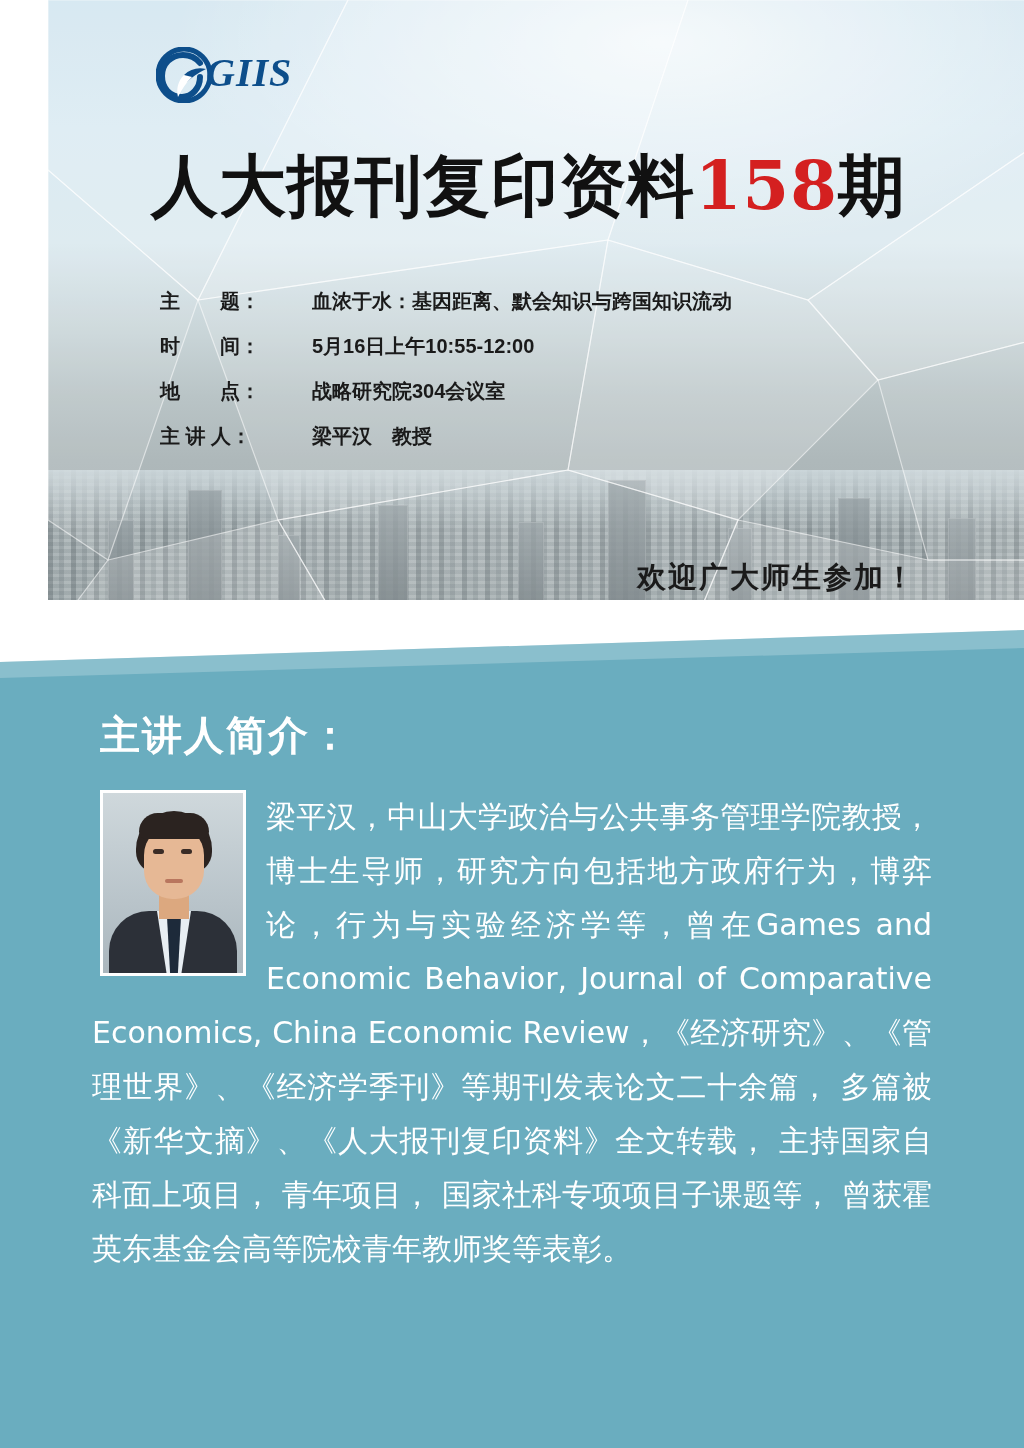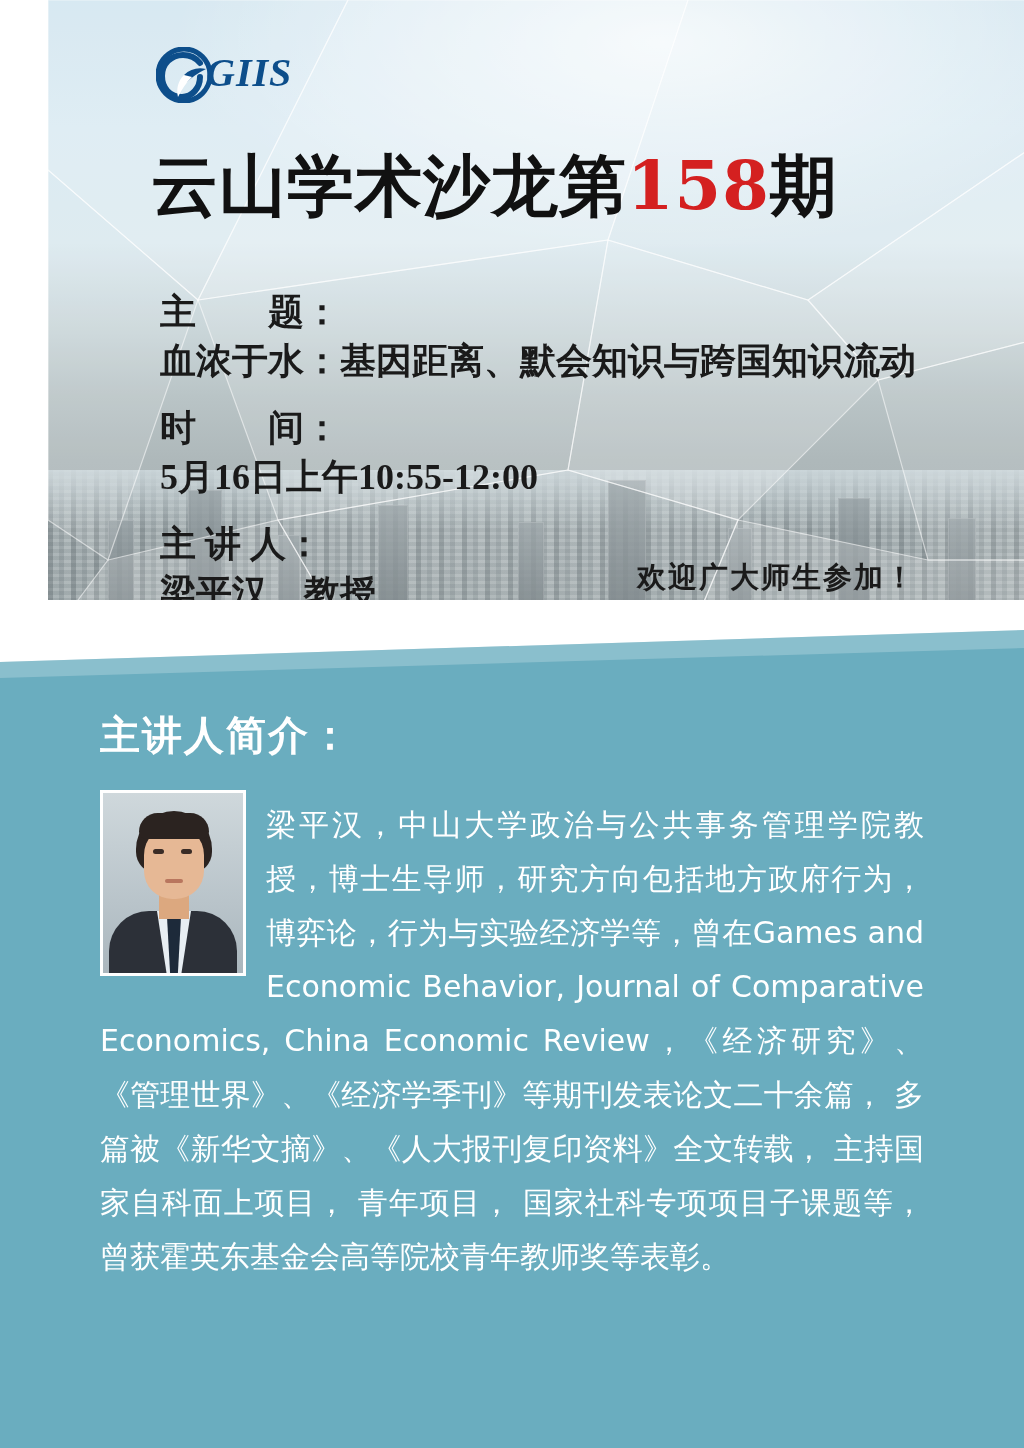--- a/index.html
+++ b/index.html
@@ -140,27 +140,26 @@
   
   .info {
     position: absolute;
     left: 112px;
     top: 288px;
     width: 860px;
   }
   .info-row {
     display: flex;
     align-items: baseline;
-    font-family: Liberation Serif, serif;
+    font-family: Liberation Sans, sans-serif;
     font-weight: bold;
-    font-size: 36px;
+    font-size: 20px;
     color: #1a1a1a;
     margin-bottom: 18px;
     white-space: nowrap;
-    flex-direction: column;
   }
   .info-label {
     display: inline-block;
     width: 152px;
     letter-spacing: 0px;
   }
   .info-value { letter-spacing: 0px; }
 
   .welcome {
     position: absolute;
@@ -297,21 +296,21 @@
     text-justify: inter-ideograph;
     z-index: 2;
   }
   .bio-text .indent-shape {
     float: left;
     width: 178px;
     height: 200px;
     shape-outside: content-box;
   }
   .bio-text p {
-    margin: 12px;
+    margin: 4px;
     text-align: justify;
   }
 </style>
 </head>
 <body>
 
 <div class="poster">
 
   <div class="top-section">
     <div class="sky-glow"></div>
@@ -347,31 +346,35 @@
           <circle cx="28" cy="28" r="26" fill="none" stroke="#0d4e8b" stroke-width="5"></circle>
           <path d="M44 30 C44 41 36 50 26 50 C14 50 6 41 6 29 C6 17 15 8 27 8 C34 8 40 11 44 16" fill="none" stroke="#0d4e8b" stroke-width="6" stroke-linecap="round"></path>
           <path d="M28 28 C34 22 42 20 50 22 C42 26 36 30 30 36 Z" fill="#0d4e8b"></path>
           <path d="M28 28 C22 34 20 42 22 50 C26 42 30 36 36 30 Z" fill="#ffffff"></path>
         </svg>
       </div>
       <div class="logo-text">GIIS</div>
     </div>
 
     <div class="headline">
-      <span>云山学术沙龙第</span><span class="num">158</span><span>期</span>
+      <span>人大报刊复印资料</span><span class="num">158</span><span>期</span>
     </div>
 
     <div class="info">
       <div class="info-row">
         <span class="info-label">主　　题：</span>
         <span class="info-value">血浓于水：基因距离、默会知识与跨国知识流动</span>
       </div>
       <div class="info-row">
         <span class="info-label">时　　间：</span>
         <span class="info-value">5月16日上午10:55-12:00</span>
+      </div>
+      <div class="info-row">
+        <span class="info-label">地　　点：</span>
+        <span class="info-value">战略研究院304会议室</span>
       </div>
       <div class="info-row">
         <span class="info-label">主 讲 人：</span>
         <span class="info-value">梁平汉　教授</span>
       </div>
     </div>
 
     <div class="welcome">欢迎广大师生参加！</div>
   </div>
 

